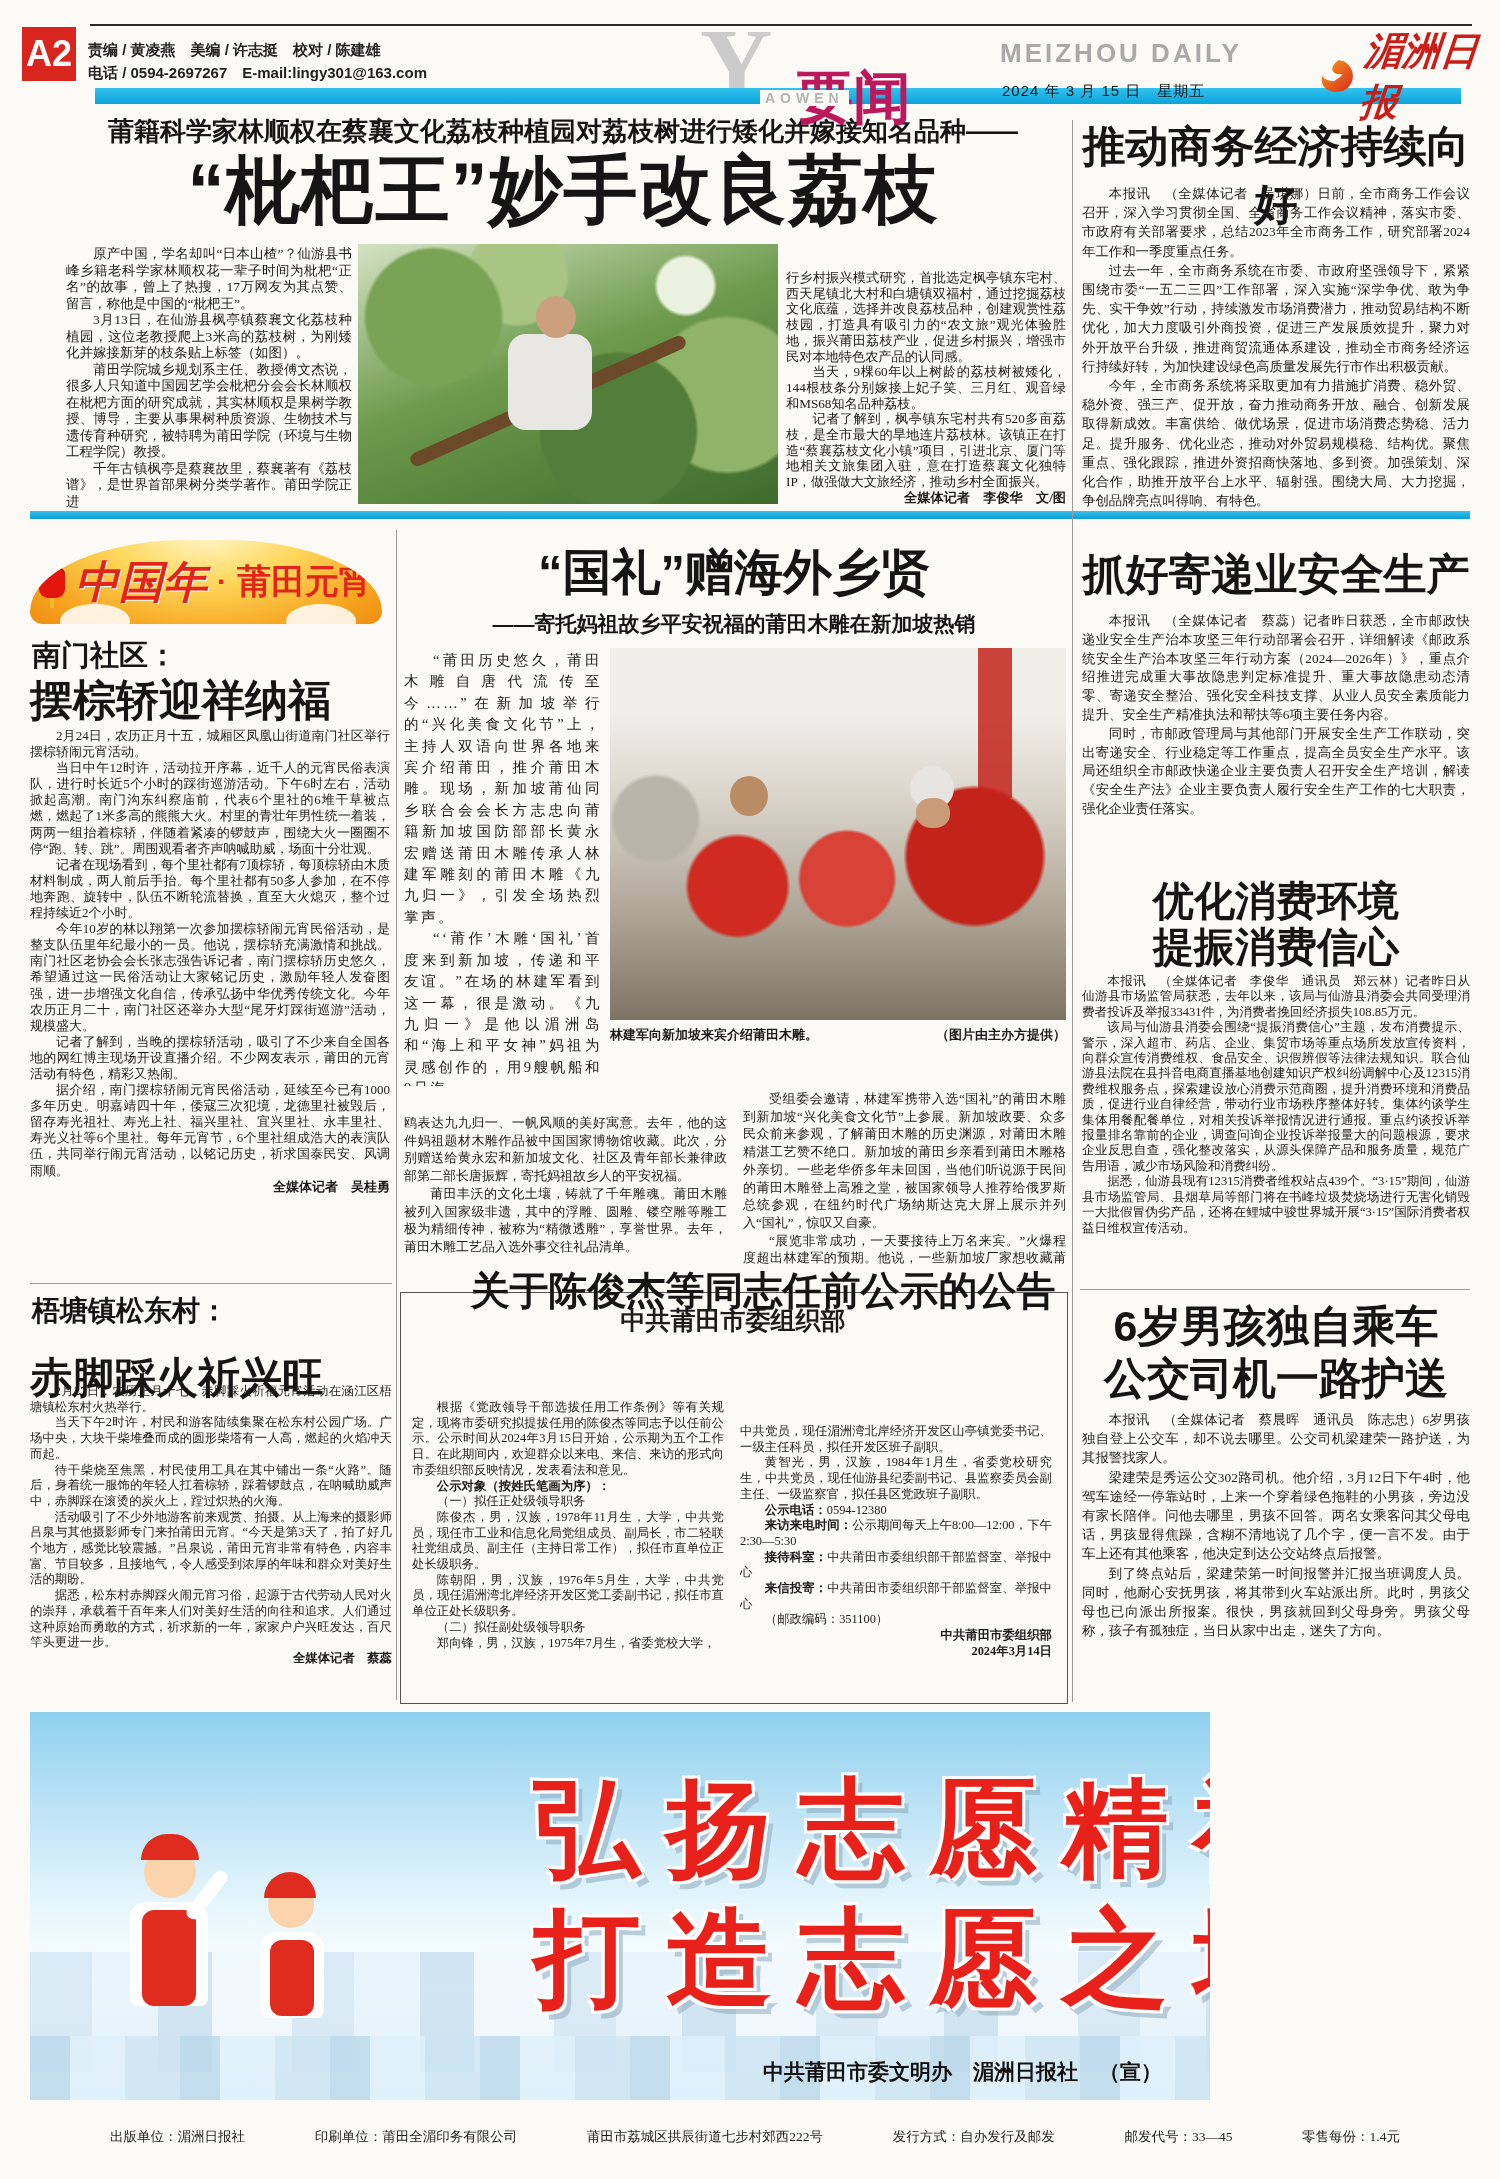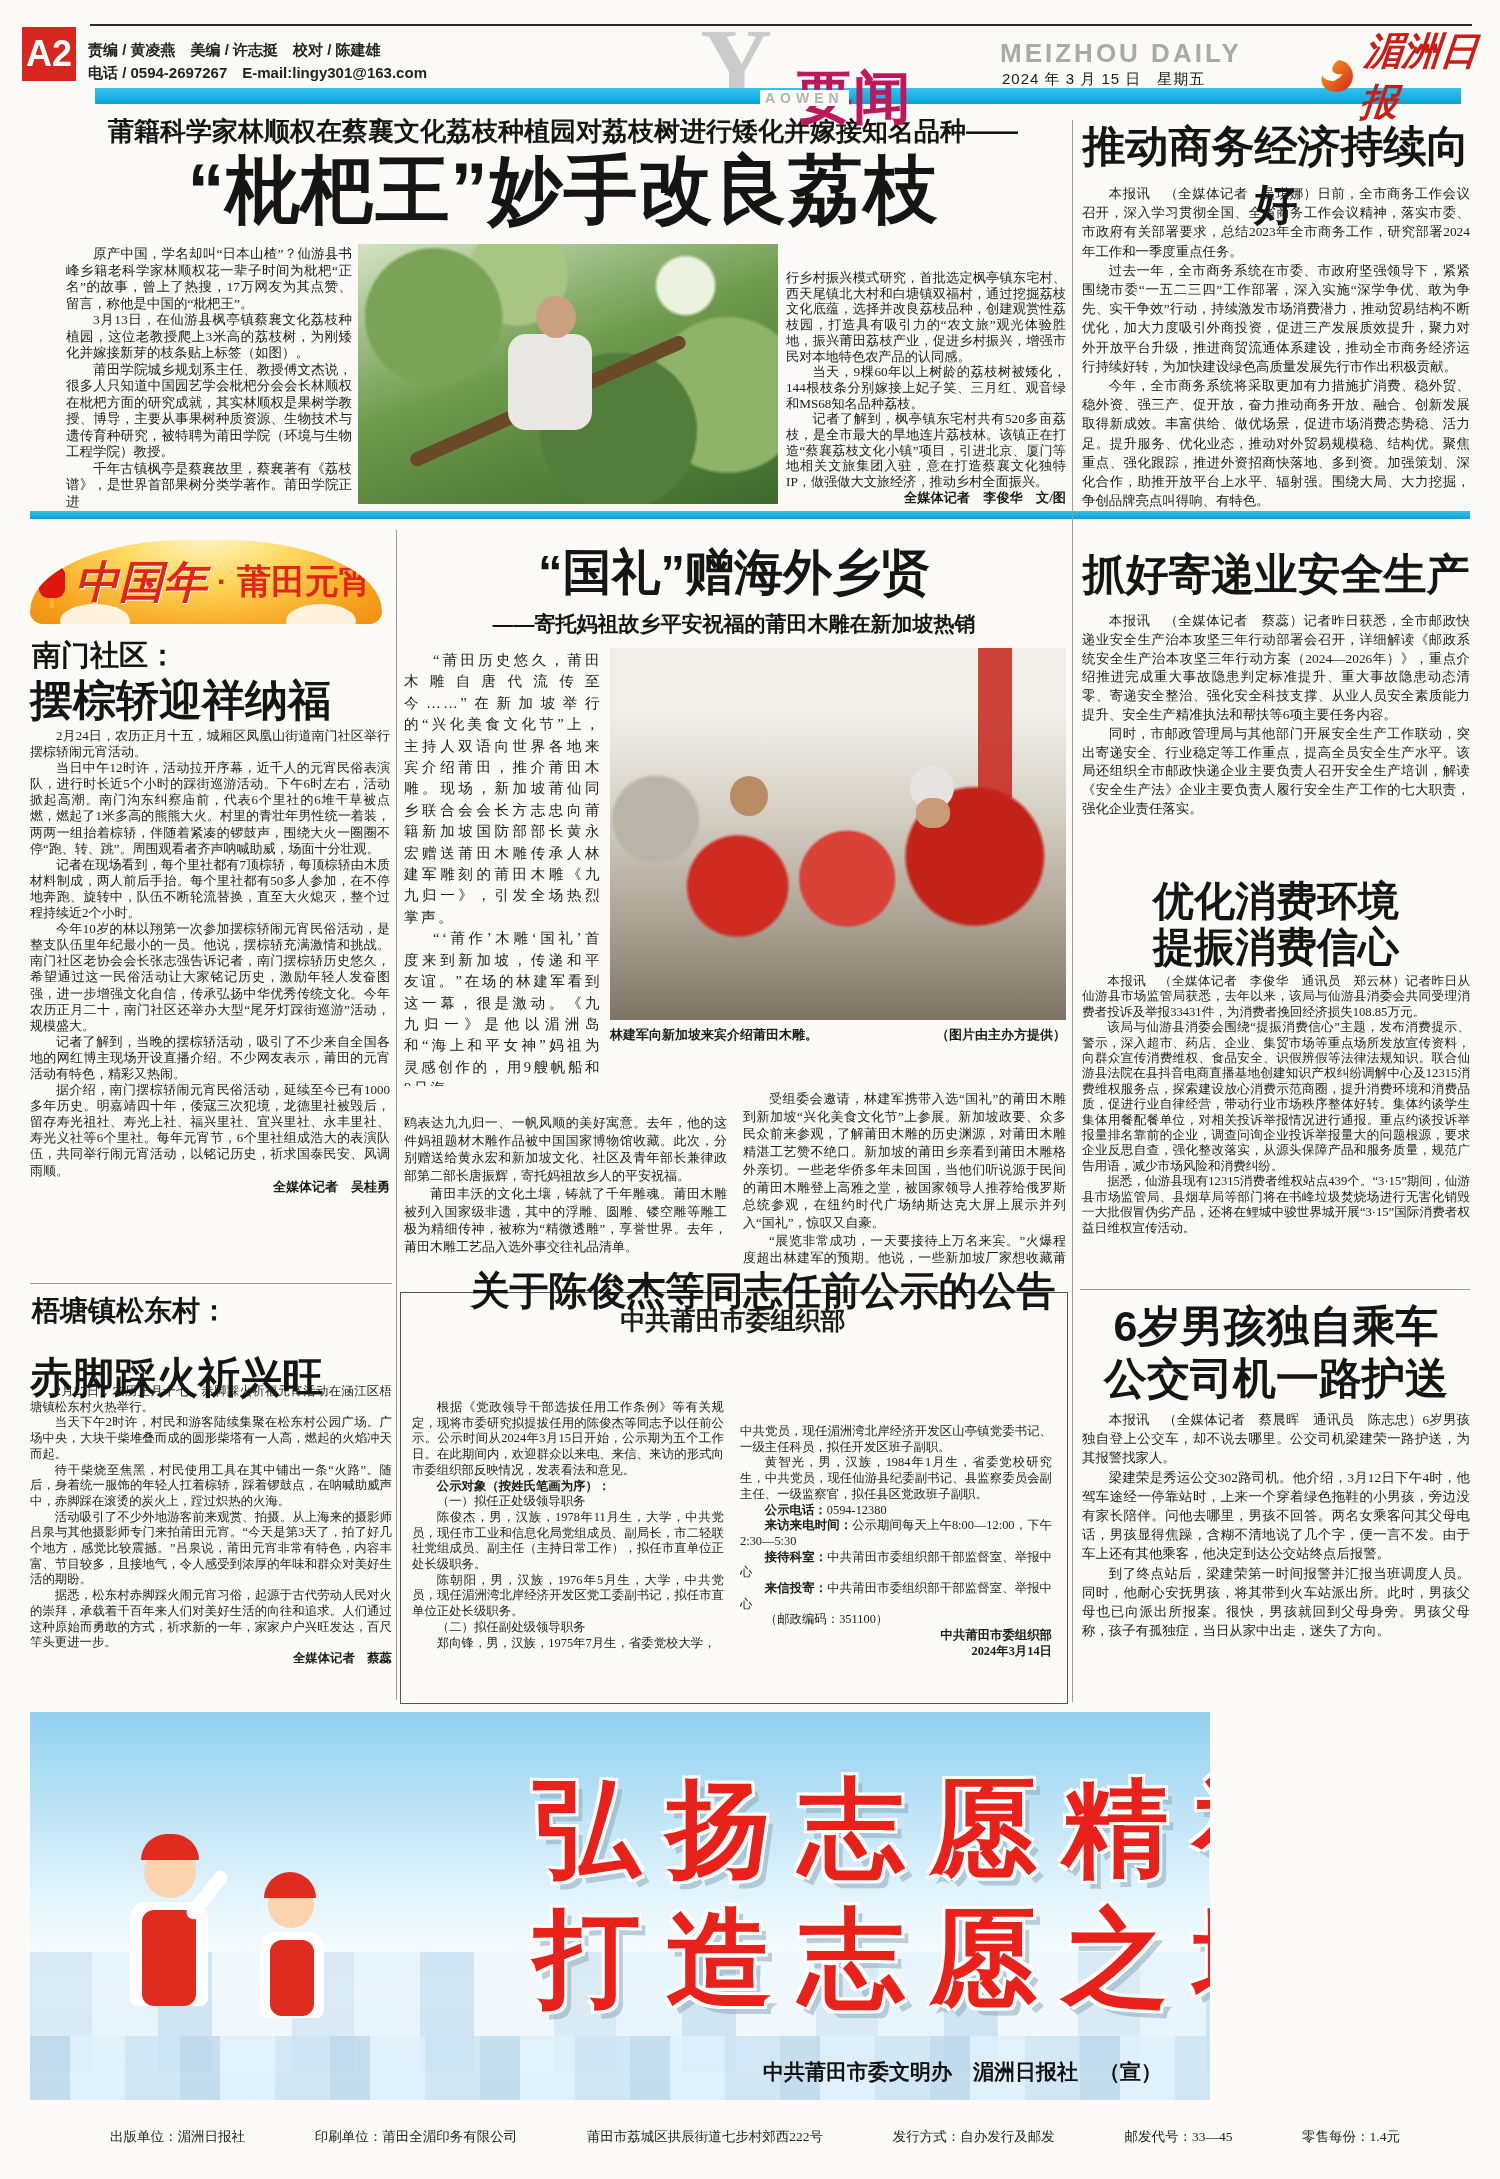--- a/index.html
+++ b/index.html
@@ -13,21 +13,21 @@
   .rule{background:#9a9a9a;}
   
   #topline{left:90px;top:24px;width:1382px;height:2px;background:#2a2a2a;}
   #a2{left:22px;top:27px;width:54px;height:54px;background:#d8261e;color:#fff;
       font:bold 36px/54px "Liberation Sans",sans-serif;text-align:center;}
   #staff{left:88px;top:38px;font-family:"Liberation Sans",sans-serif;font-weight:bold;font-size:15px;line-height:23px;color:#222;}
   #ymark{left:700px;top:14px;font:900 100px/100px "Liberation Serif",serif;color:#cbcbcb;}
   #yaowensub{left:760px;top:90px;font:bold 14px "Liberation Sans",sans-serif;color:#b3b3b3;letter-spacing:5px;background:#fbfaf6;padding:0 5px;z-index:3;}
   #sectitle{left:795px;top:24px;font:900 58px/60px "Liberation Sans",sans-serif;color:#be185d;z-index:2;margin-top:43px;}
   #men{left:1000px;top:38px;font:bold 26px "Liberation Sans",sans-serif;color:#a9a9a9;letter-spacing:3px;}
-  #hdate{left:1002px;top:70px;font:15px "Liberation Sans",sans-serif;color:#1a1a1a;letter-spacing:1px;}
+  #hdate{left:1002px;top:82px;font:15px "Liberation Sans",sans-serif;color:#1a1a1a;letter-spacing:1px;}
   #logo{left:1316px;top:26px;display:flex;align-items:center;gap:4px;}
   #logotext{font-weight:900;font-size:38px;color:#cb1d17;font-style:italic;font-family:"Liberation Serif",serif;transform:skewX(-5deg);}
   #cyanbar{left:95px;top:88px;width:1366px;height:16px;background:linear-gradient(180deg,#33c2ee,#0aa4da);}
   
   #kicker{left:60px;top:114px;width:1006px;text-align:center;font-size:26px;}
   #leadhl{left:60px;top:144px;width:1006px;text-align:center;font-size:74px;line-height:92px;letter-spacing:1px;}
   #leadc1{left:66px;top:246px;width:286px;height:262px;font-size:13.5px;line-height:16.5px;overflow:hidden;}
   #leadphoto{left:358px;top:244px;width:420px;height:260px;
      background:
       radial-gradient(circle at 78% 16%,#eaf1de 0 7%,transparent 8%),

